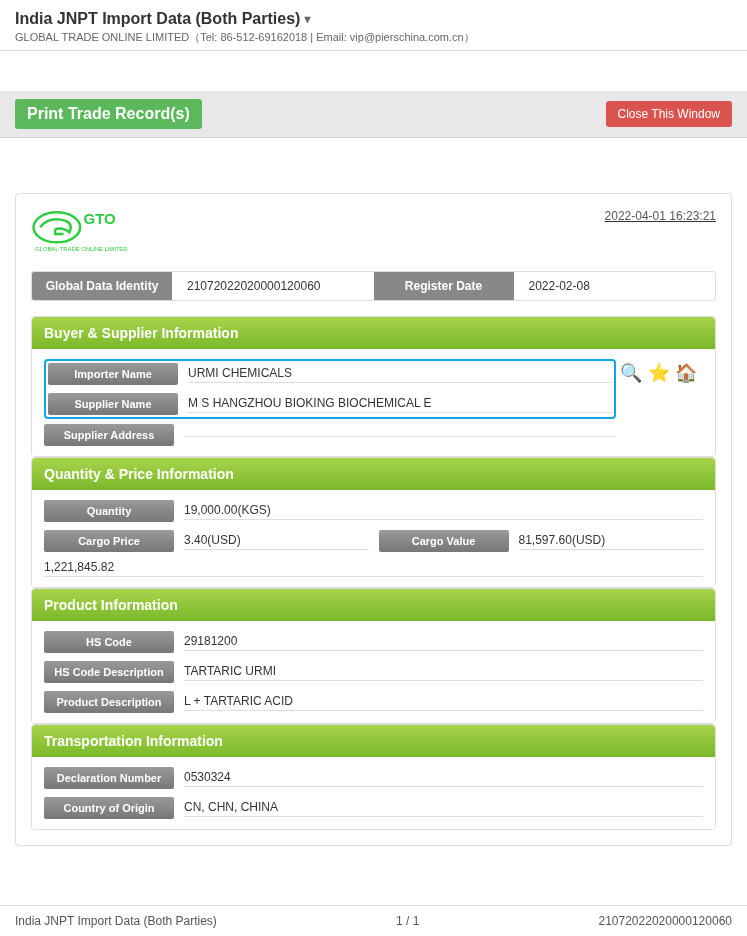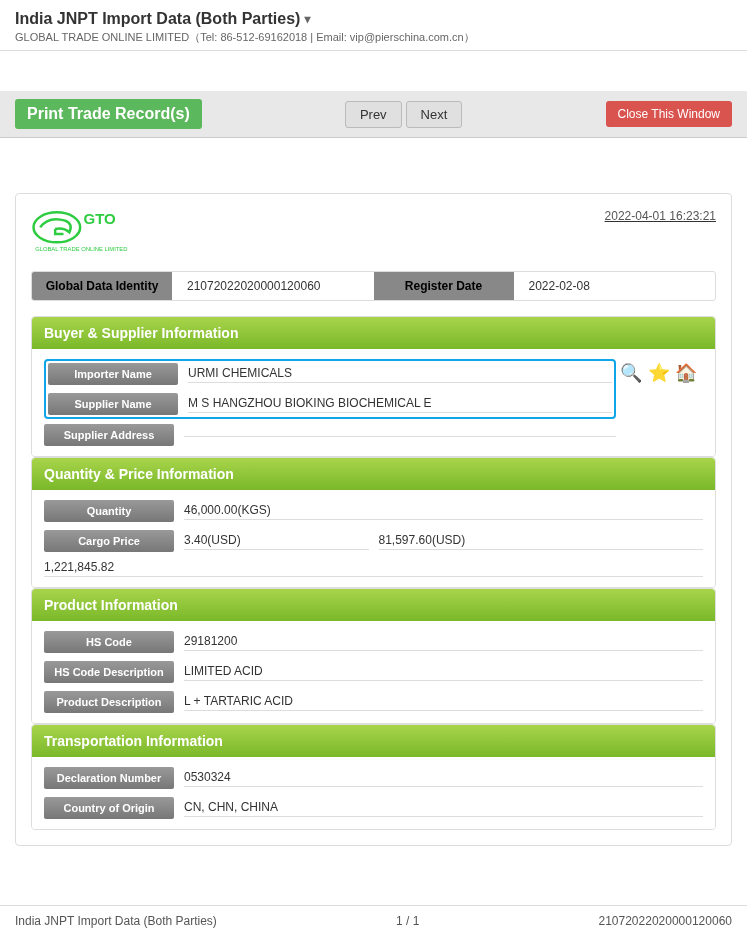--- a/index.html
+++ b/index.html
@@ -139,21 +139,21 @@
       display: flex;
       align-items: center;
       border: 1px solid #ddd;
       border-radius: 3px;
       margin-bottom: 15px;
       overflow: hidden;
     }
 
     .identity-label {
       background: #888;
-      color: #000000;
+      color: #ffffff;
       padding: 7px 12px;
       font-size: 12px;
       font-weight: bold;
       min-width: 140px;
       text-align: center;
     }
 
     .identity-value {
       padding: 7px 15px;
       font-size: 12px;
@@ -279,24 +279,20 @@
   <div class="page-header">
     <div class="page-title">
       <span>India JNPT Import Data (Both Parties)</span>
       <span class="page-title-arrow">▾</span>
     </div>
     <div class="page-subtitle">GLOBAL TRADE ONLINE LIMITED（Tel: 86-512-69162018 | Email: vip@pierschina.com.cn）</div>
   </div>
 
   <div class="toolbar">
     <button class="btn-print">Print Trade Record(s)</button>
-    <div class="nav-buttons">
-      <button class="btn-nav">Prev</button>
-      <button class="btn-nav">Next</button>
-    </div>
     <button class="btn-close">Close This Window</button>
   </div>
 
   <div class="main-content">
     <div class="record-card">
 
       <div class="logo-row">
         <div class="logo-area">
           <svg class="logo-svg" viewBox="0 0 130 60">
 
@@ -348,49 +344,50 @@
         </div>
       </div>
 
       <div class="section">
         <div class="section-header">
           <span class="section-title">Quantity &amp; Price Information</span>
         </div>
         <div class="section-body">
           <div class="field-row">
             <div class="field-label">Quantity</div>
-            <div class="field-value">46,000.00(KGS)</div>
+            <div class="field-value">19,000.00(KGS)</div>
           </div>
           <div class="field-row-double">
             <div class="field-group">
               <div class="field-label">Cargo Price</div>
               <div class="field-value">3.40(USD)</div>
             </div>
             <div class="field-group">
+              <div class="field-label">Cargo Value</div>
               <div class="field-value">81,597.60(USD)</div>
             </div>
           </div>
           <div class="field-row">
             <div class="field-value">1,221,845.82</div>
           </div>
         </div>
       </div>
 
       <div class="section">
         <div class="section-header">
           <span class="section-title">Product Information</span>
         </div>
         <div class="section-body">
           <div class="field-row">
             <div class="field-label">HS Code</div>
             <div class="field-value">29181200</div>
           </div>
           <div class="field-row">
             <div class="field-label">HS Code Description</div>
-            <div class="field-value">LIMITED ACID</div>
+            <div class="field-value">TARTARIC URMI</div>
           </div>
           <div class="field-row">
             <div class="field-label">Product Description</div>
             <div class="field-value">L + TARTARIC ACID</div>
           </div>
         </div>
       </div>
 
       <div class="section">
         <div class="section-header">

